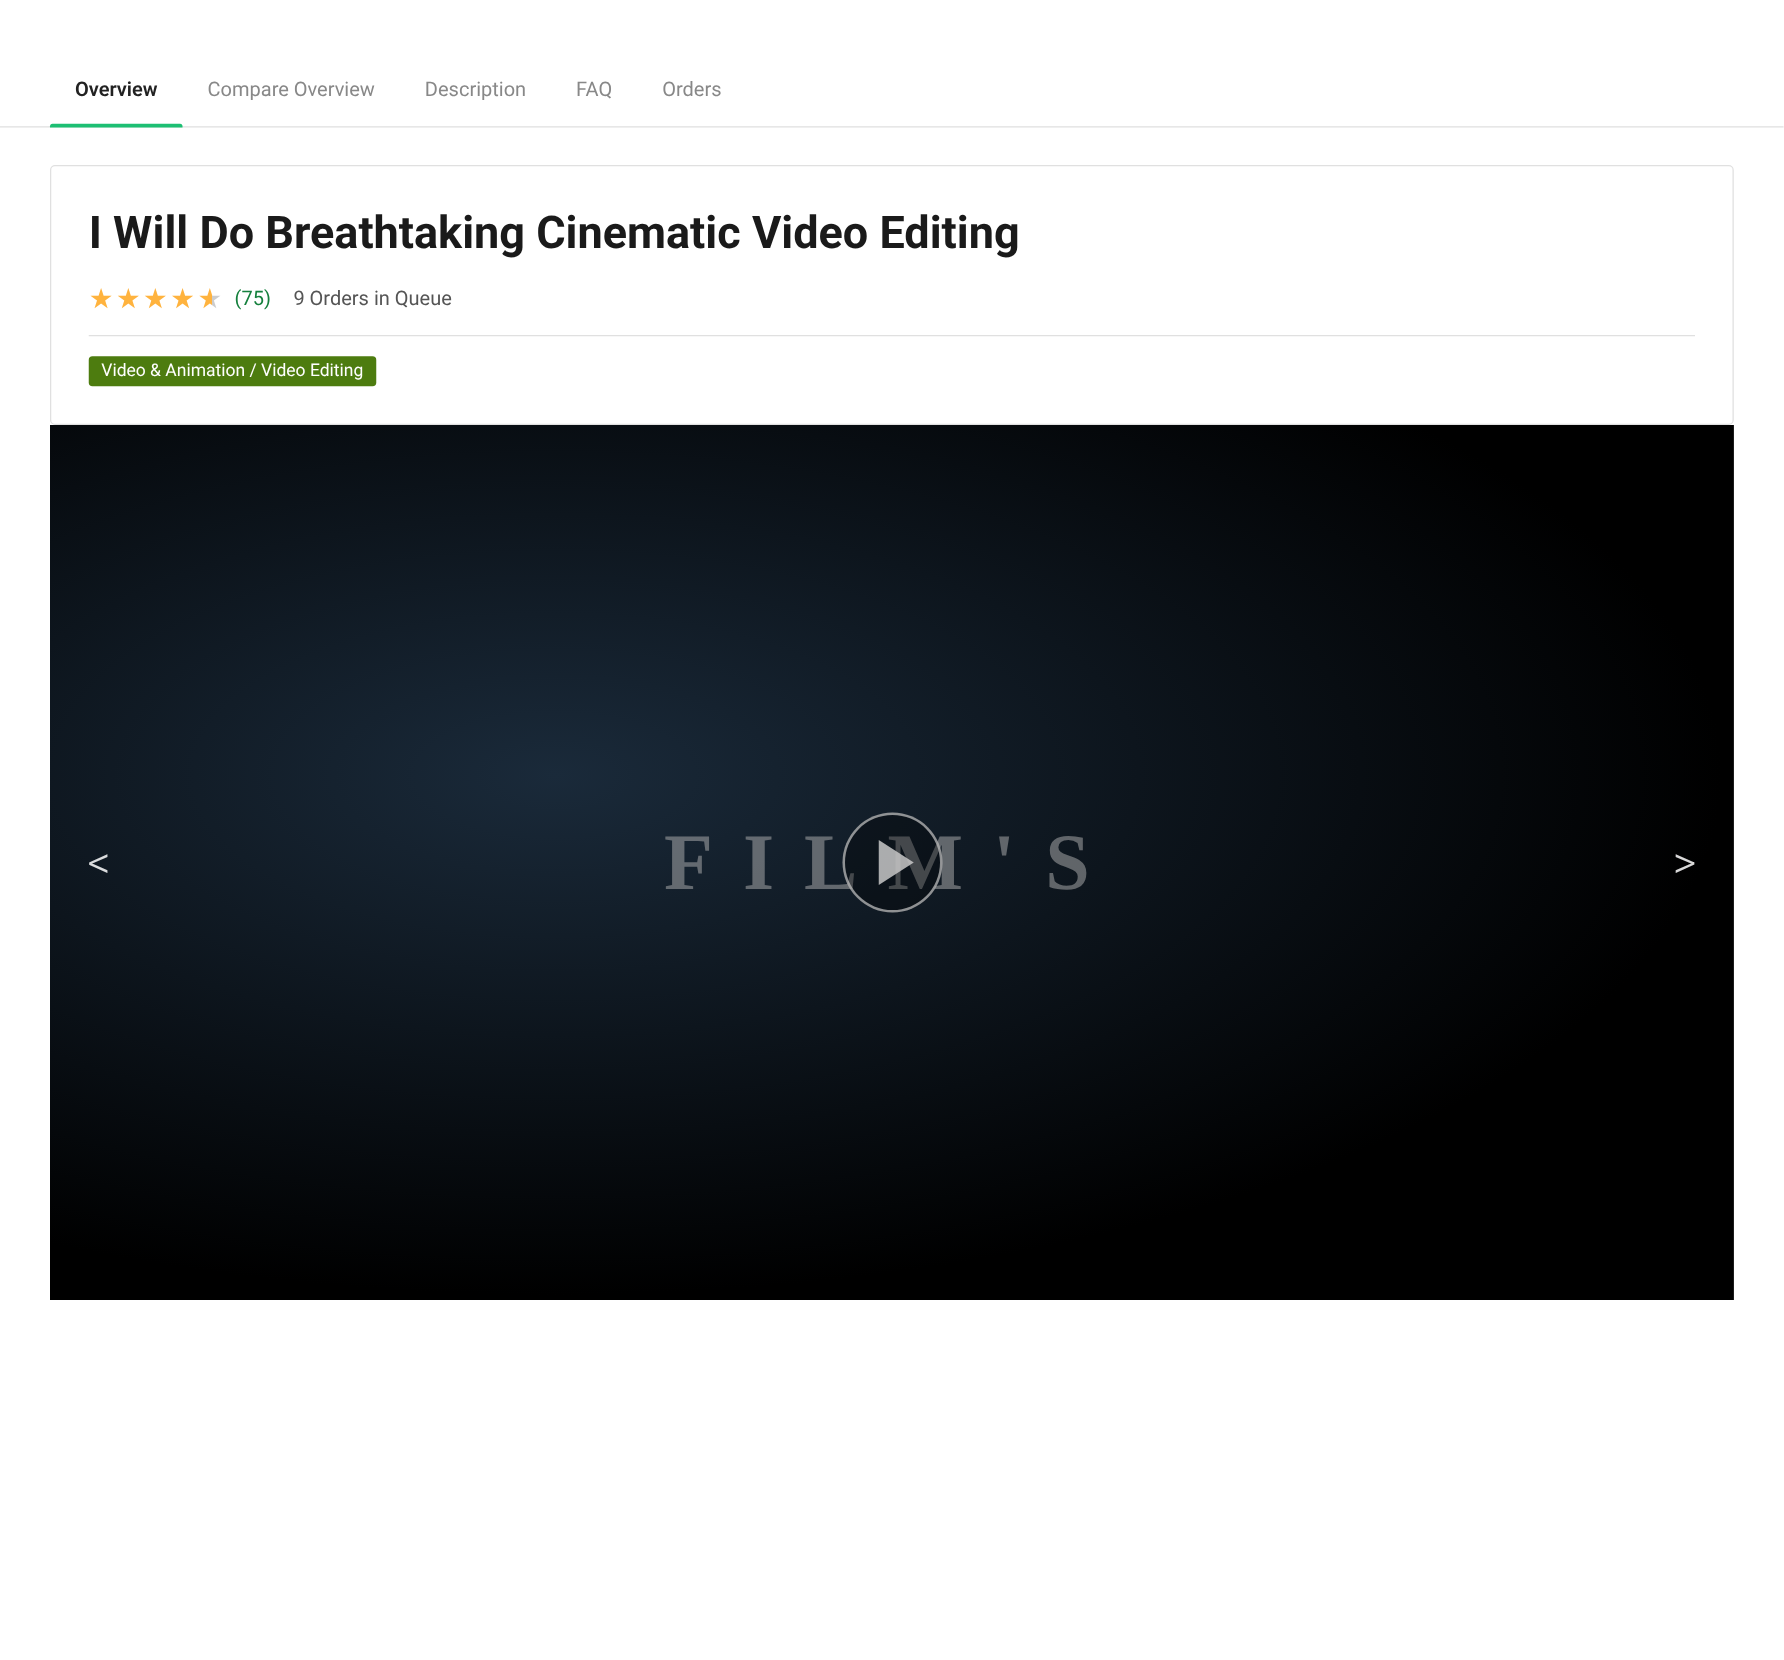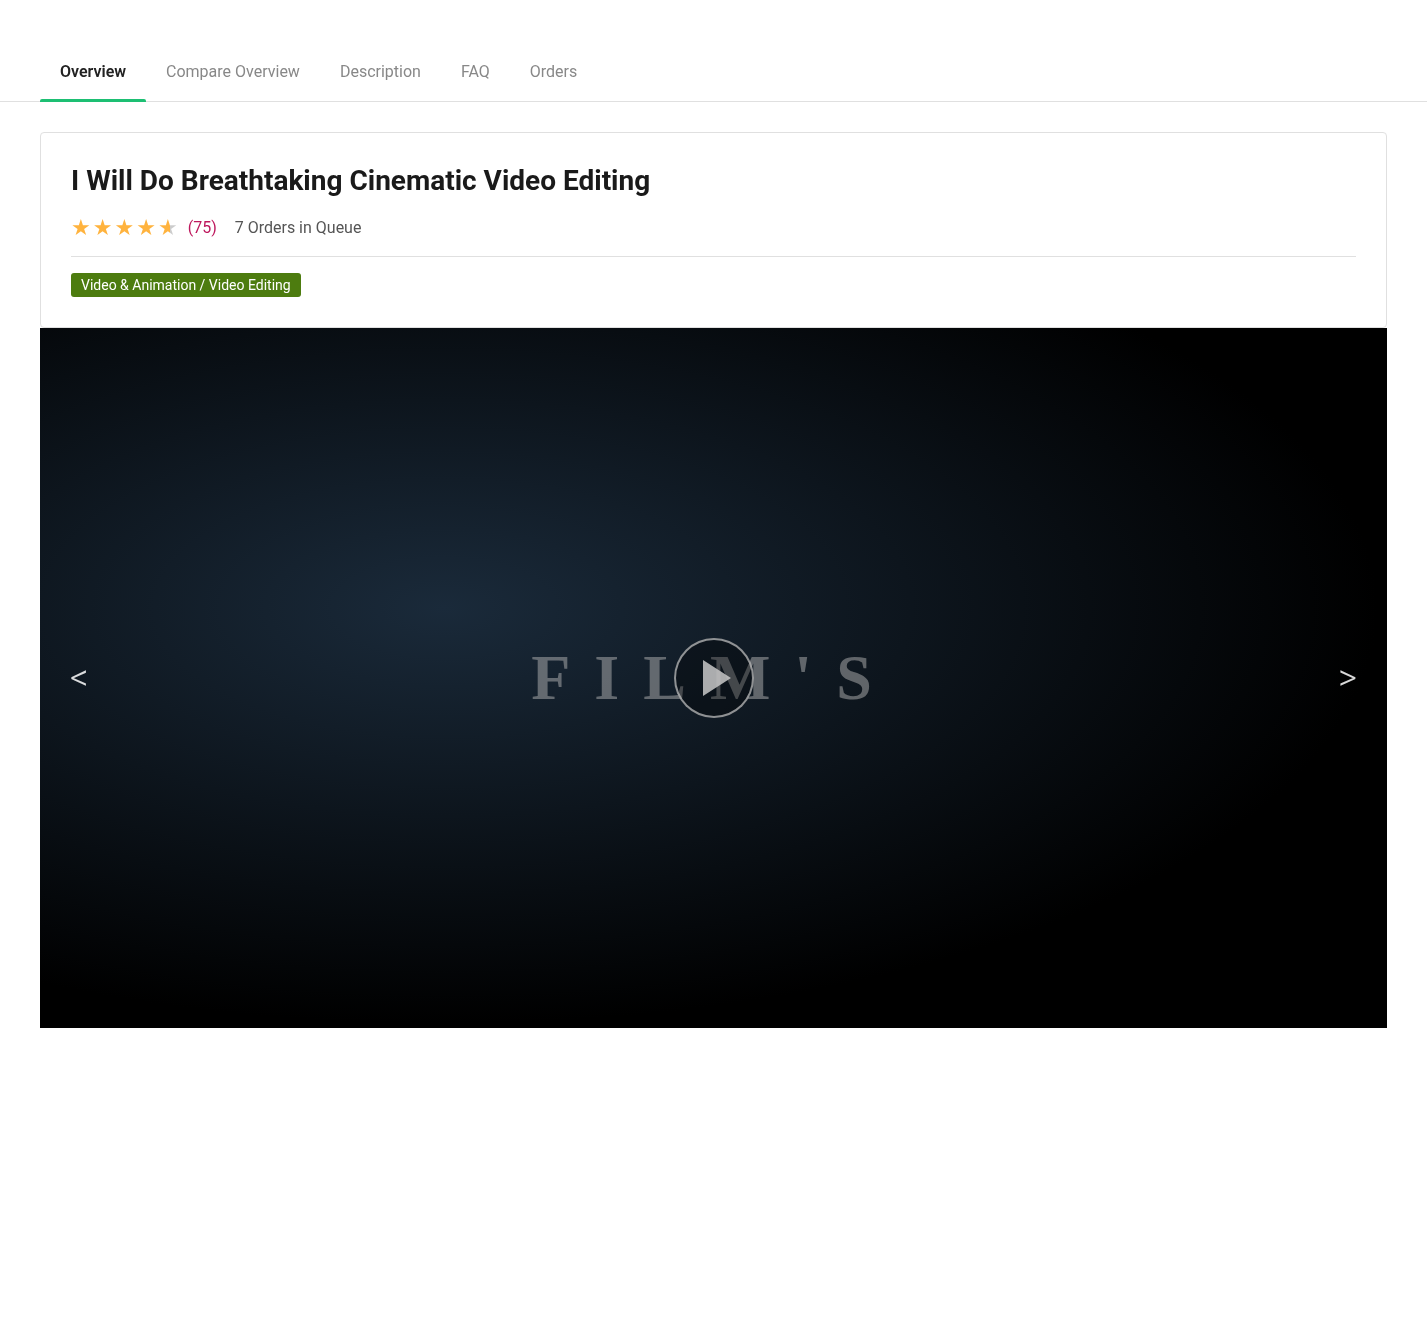--- a/index.html
+++ b/index.html
@@ -58,21 +58,21 @@
 
     .gig-info-card {
       border: 1px solid #e0e0e0;
       border-radius: 4px;
       padding: 30px 30px 30px 30px;
       margin-bottom: 0;
       background: #fff;
     }
 
     .gig-title {
-      font-size: 28px;
+      font-size: 36px;
       font-weight: 700;
       color: #1a1a1a;
       line-height: 1.3;
       margin-bottom: 16px;
     }
 
     .rating-row {
       display: flex;
       align-items: center;
       gap: 10px;
@@ -84,21 +84,21 @@
       gap: 2px;
     }
 
     .star {
       font-size: 22px;
       color: #ffb33e;
     }
 
     .rating-count {
       font-size: 16px;
-      color: #be185d;
+      color: #15803d;
     }
 
     .orders-queue {
       font-size: 16px;
       color: #555;
       margin-left: 8px;
     }
 
     .divider {
       border: none;
@@ -208,21 +208,21 @@
 
     <div class="rating-row">
       <div class="stars">
         <span class="star">★</span>
         <span class="star">★</span>
         <span class="star">★</span>
         <span class="star">★</span>
         <span class="star" style="background: linear-gradient(to right, #ffb33e 60%, #ccc 60%); -webkit-background-clip: text; -webkit-text-fill-color: transparent;">★</span>
       </div>
       <span class="rating-count">(75)</span>
-      <span class="orders-queue">7 Orders in Queue</span>
+      <span class="orders-queue">9 Orders in Queue</span>
     </div>
 
     <hr class="divider">
 
     <span class="category-badge">Video &amp; Animation / Video Editing</span>
   </div>
 
   <div class="video-container">
     <div class="video-bg"></div>
 

